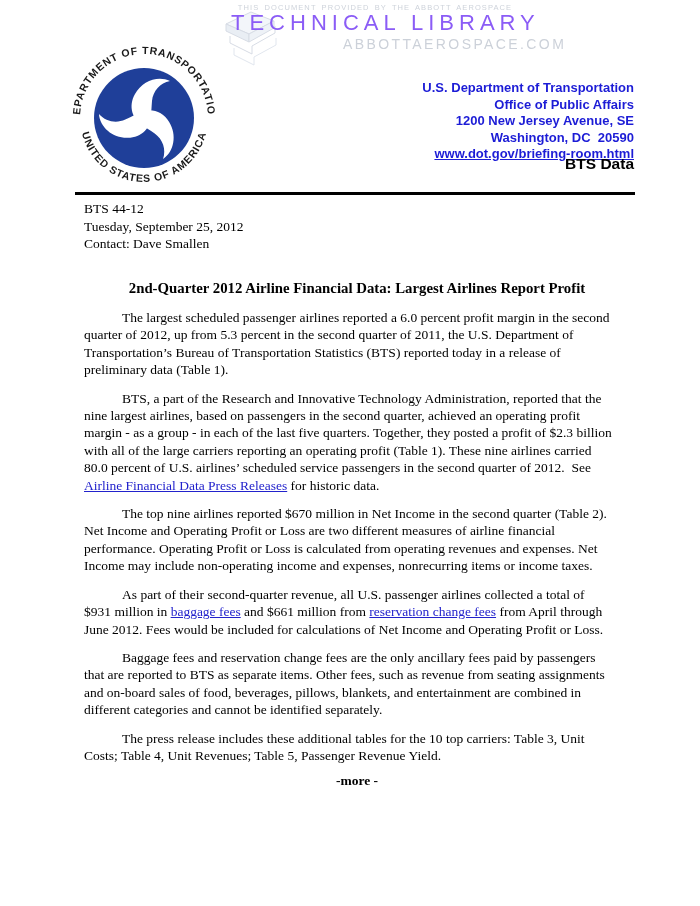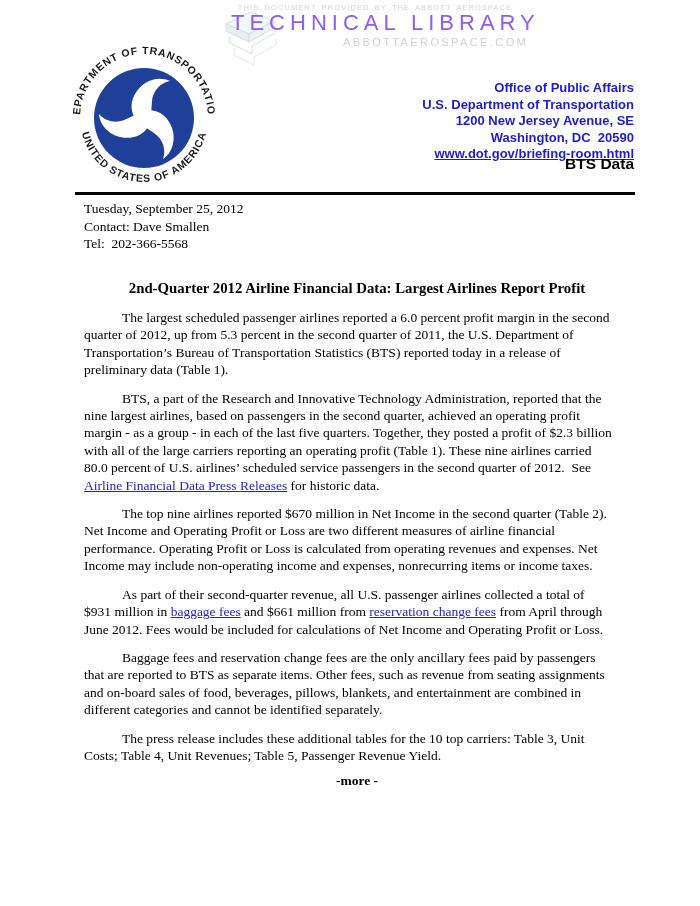--- a/index.html
+++ b/index.html
@@ -8,21 +8,21 @@
     font-family:"Liberation Serif", serif;color:#000;
   }
   
   .wm-line1{position:absolute;top:3px;left:229px;width:292px;text-align:center;
     font-family:"Liberation Sans", sans-serif;font-size:7.5px;letter-spacing:1.1px;
     word-spacing:2px;color:#ced3db;white-space:nowrap;}
   .wm-line2{position:absolute;top:10px;left:231px;width:292px;text-align:center;
     font-family:"Liberation Sans", sans-serif;font-size:22px;letter-spacing:5px;
     color:#8b5cf6;font-weight:500;white-space:nowrap;}
   .wm-line3{position:absolute;top:36px;left:343px;
-    font-family:"Liberation Sans", sans-serif;font-size:11px;letter-spacing:2.4px;
+    font-family:"Liberation Sans", sans-serif;font-size:14px;letter-spacing:2.4px;
     color:#ccd1d9;white-space:nowrap;}
   .wm-cube{position:absolute;left:218px;top:4px;}
   
   .seal{position:absolute;left:56px;top:42px;}
   .ring-text{font-family:"Liberation Sans", sans-serif;font-size:10.5px;font-weight:bold;
     letter-spacing:0.8px;fill:#1a1a1a;}
   
   .contact{position:absolute;top:80px;right:66px;text-align:right;
     font-family:"Liberation Sans", sans-serif;font-size:13px;line-height:16.5px;
     font-weight:bold;color:var(--accent,#1c1cd6);}
@@ -75,35 +75,35 @@
       </g>
       <g transform="rotate(240)">
         <path d="M 0 8 C -12 2 -16 -12 -9 -24 C -2 -37 14 -43 26 -37 C 16 -35 9 -27 8 -17 C 7 -5 8 2 0 8 Z"></path>
       </g>
     </g>
     <text class="ring-text"><textPath href="#arcTop" startOffset="50%" text-anchor="middle">DEPARTMENT OF TRANSPORTATION</textPath></text>
     <text class="ring-text"><textPath href="#arcBot" startOffset="50%" text-anchor="middle">UNITED STATES OF AMERICA</textPath></text>
   </svg>
 
   <div class="contact">
+    <div>U.S. Department of Transportation</div>
     <div>Office of Public Affairs</div>
-    <div>U.S. Department of Transportation</div>
     <div>1200 New Jersey Avenue, SE</div>
     <div>Washington, DC&nbsp; 20590</div>
     <div><a href="#">www.dot.gov/briefing-room.html</a></div>
   </div>
 
   <div class="bts-data">BTS Data</div>
 
   <div class="rule"></div>
 
   <div class="release">
+    <div>BTS 44-12</div>
     <div>Tuesday, September 25, 2012</div>
     <div>Contact: Dave Smallen</div>
-    <div>Tel:&nbsp; 202-366-5568</div>
   </div>
 
   <h1 class="title">2nd-Quarter 2012 Airline Financial Data: Largest Airlines Report Profit</h1>
 
   <div class="bodytext">
       <p><span>The largest scheduled passenger airlines reported a 6.0 percent profit margin in the second quarter of 2012, up from 5.3 percent in the second quarter of 2011, the U.S. Department of Transportation’s Bureau of Transportation Statistics (BTS) reported today in a release of preliminary data (Table 1).</span></p>
       <p><span>BTS, a part of the Research and Innovative Technology Administration, reported that the nine largest airlines, based on passengers in the second quarter, achieved an operating profit margin - as a group - in each of the last five quarters. Together, they posted a profit of $2.3 billion with all of the large carriers reporting an operating profit (Table 1). These nine airlines carried 80.0 percent of U.S. airlines’ scheduled service passengers in the second quarter of 2012.&nbsp; See </span><a href="#">Airline Financial Data Press Releases</a><span> for historic data.</span></p>
       <p><span>The top nine airlines reported $670 million in Net Income in the second quarter (Table 2). Net Income and Operating Profit or Loss are two different measures of airline financial performance. Operating Profit or Loss is calculated from operating revenues and expenses. Net Income may include non-operating income and expenses, nonrecurring items or income taxes.</span></p>
       <p><span>As part of their second-quarter revenue, all U.S. passenger airlines collected a total of $931 million in </span><a href="#">baggage fees</a><span> and $661 million from </span><a href="#">reservation change fees</a><span> from April through June 2012. Fees would be included for calculations of Net Income and Operating Profit or Loss.</span></p>
       <p><span>Baggage fees and reservation change fees are the only ancillary fees paid by passengers that are reported to BTS as separate items. Other fees, such as revenue from seating assignments and on-board sales of food, beverages, pillows, blankets, and entertainment are combined in different categories and cannot be identified separately.</span></p>

